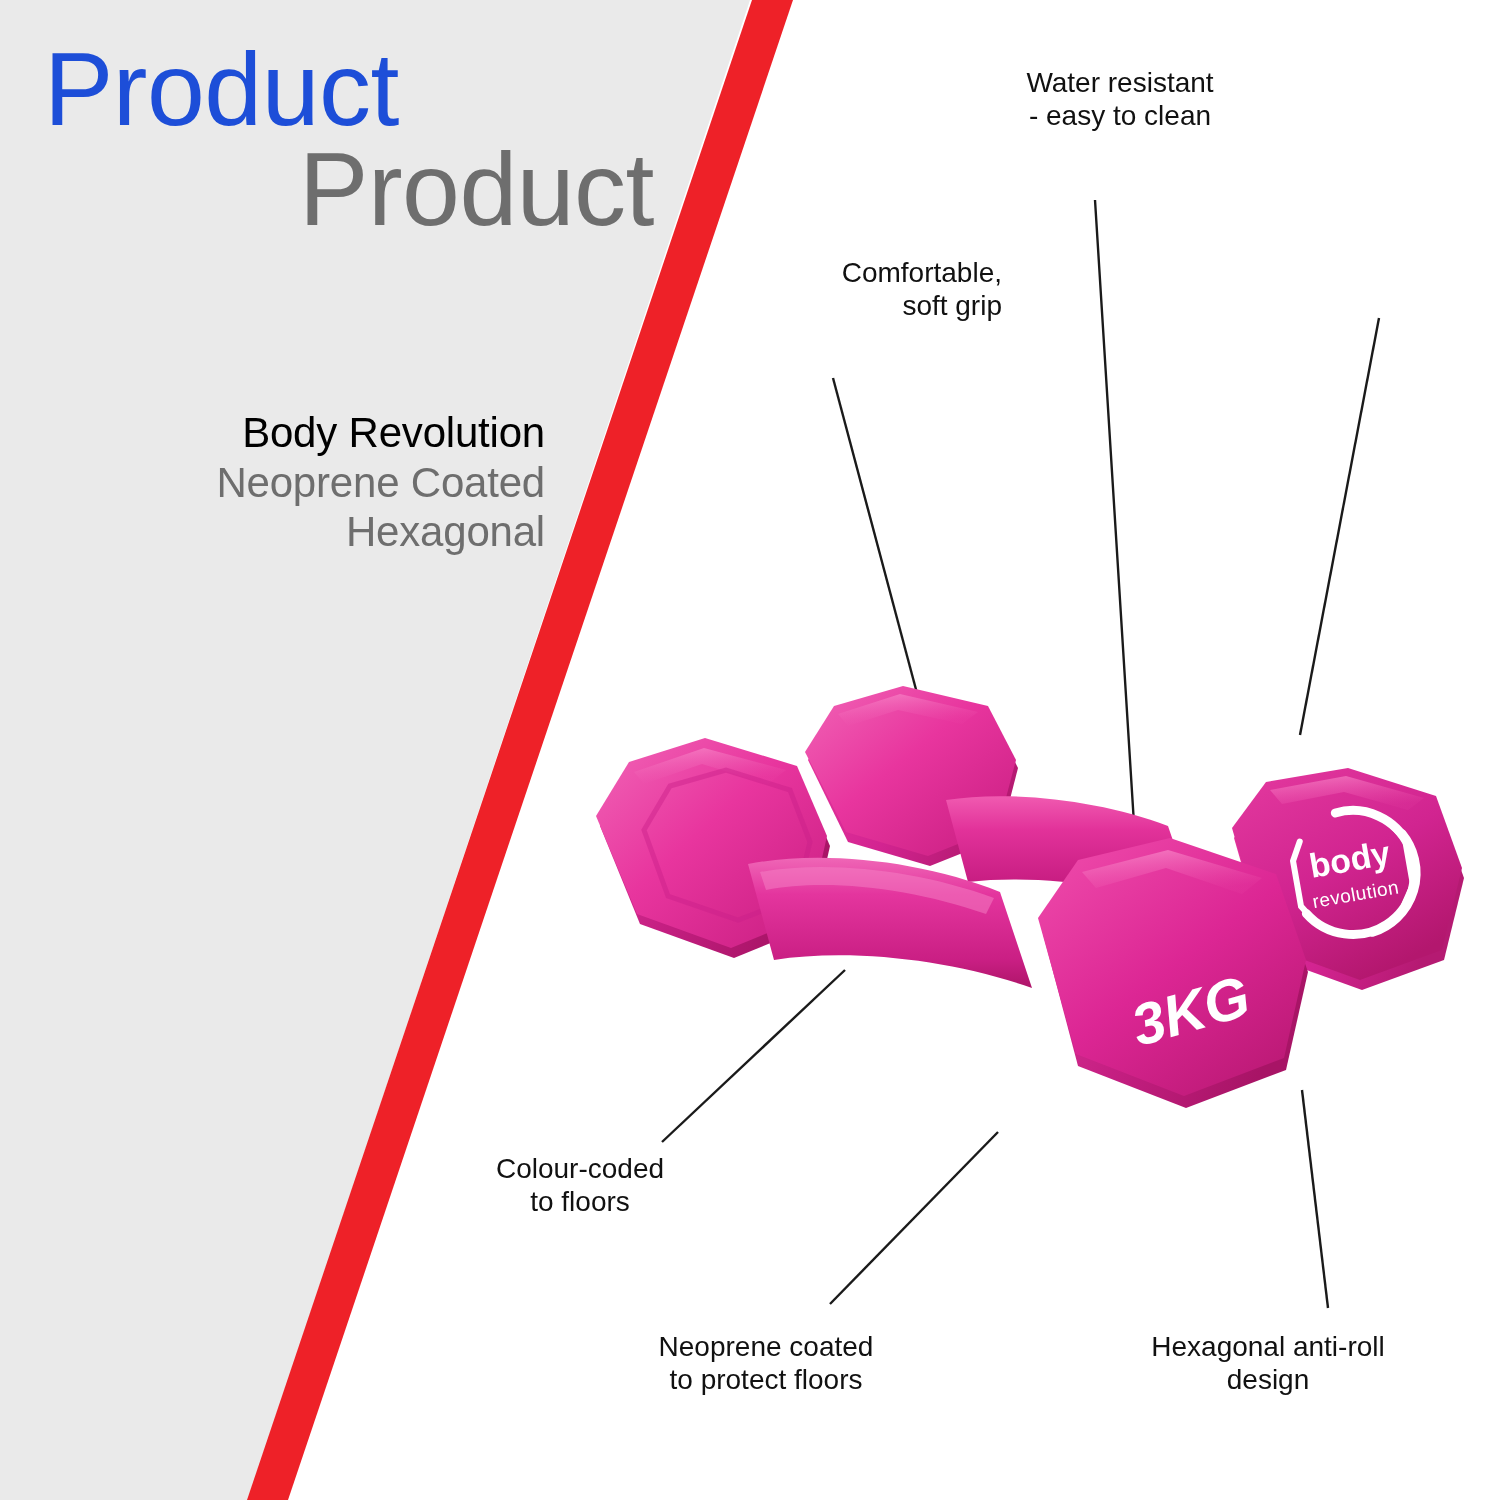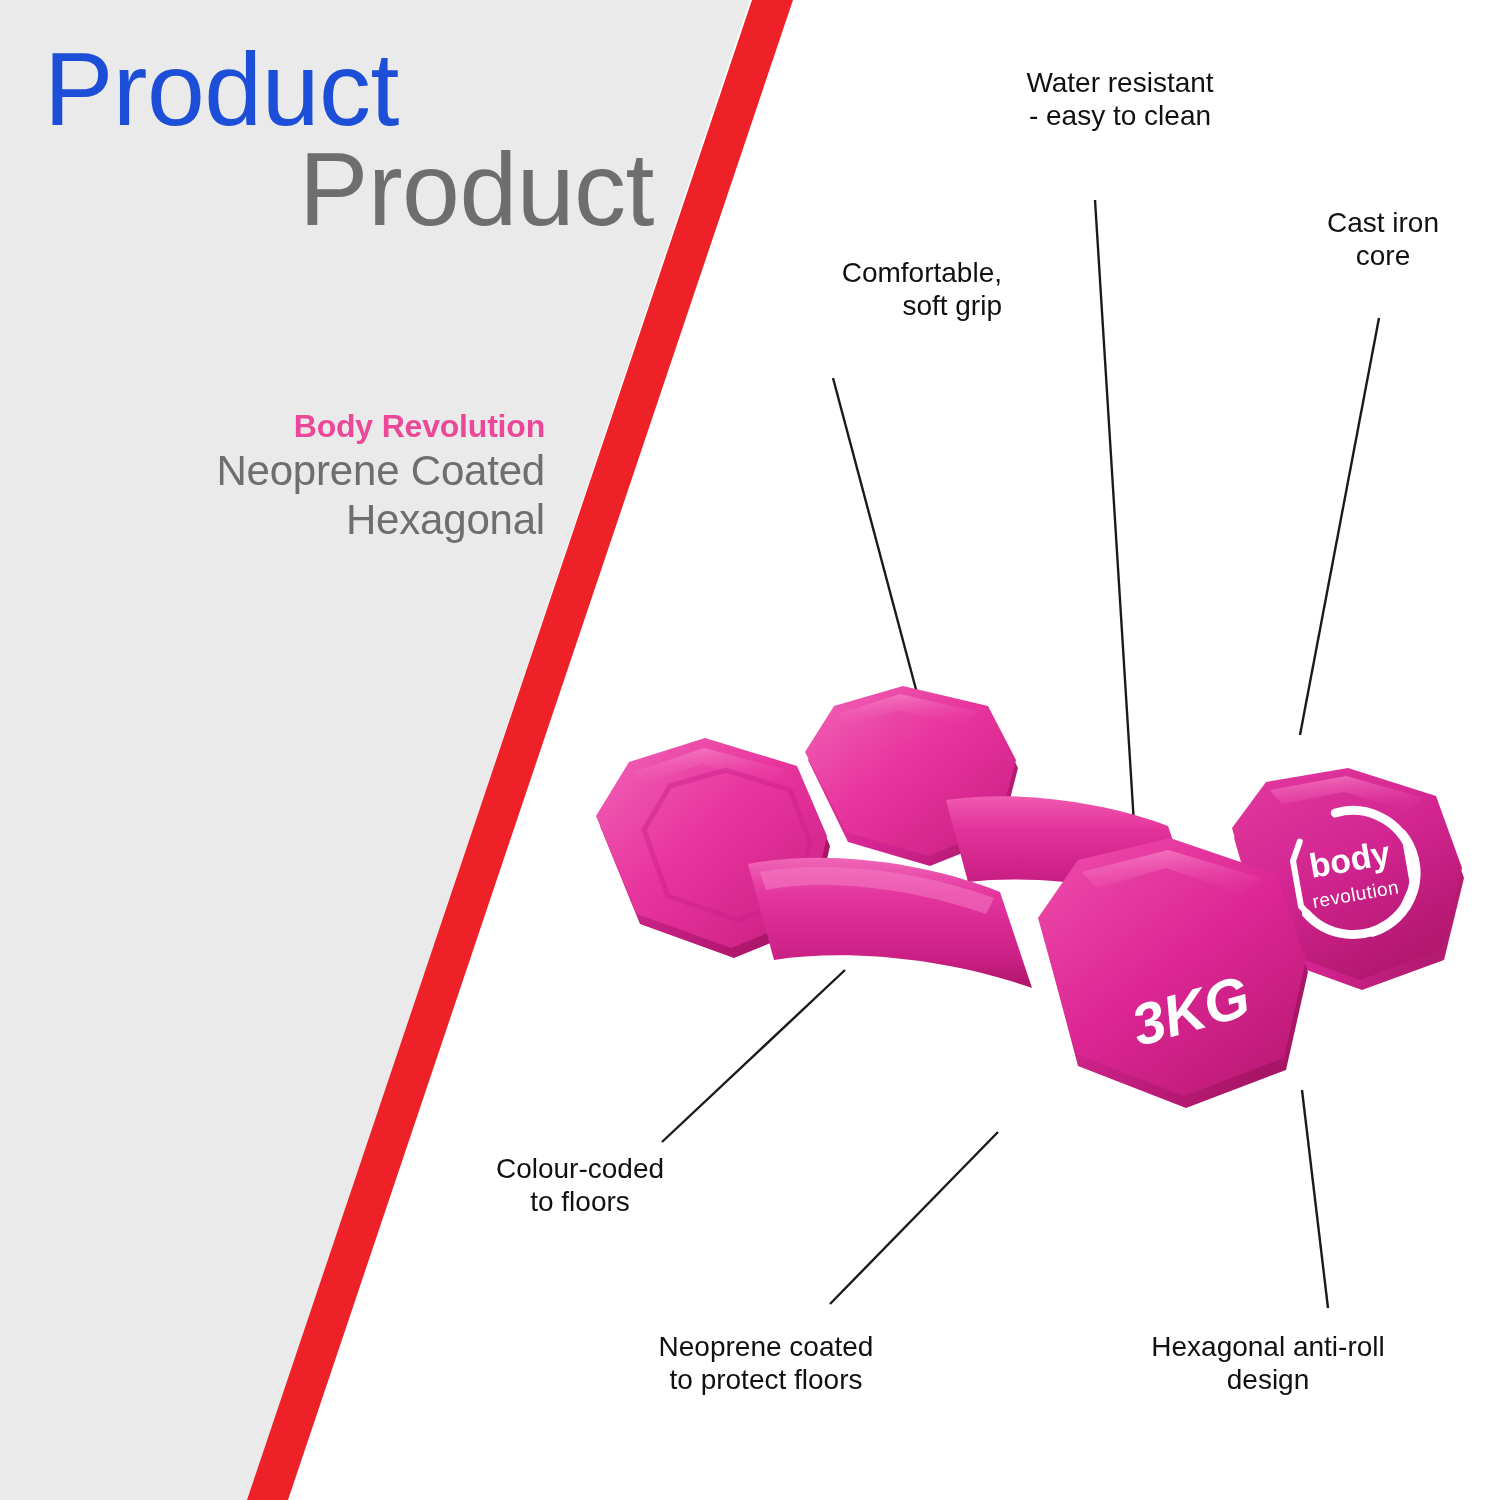--- a/index.html
+++ b/index.html
@@ -65,23 +65,23 @@
   .product-block {
     position: absolute;
     left: 40px;
     top: 408px;
     width: 505px;
     text-align: right;
     line-height: 1.18;
   }
   .product-block .brand {
     display: block;
-    font-size: 32px;
-    font-weight: bold;
-    color: #ec4899;
+    font-size: 42px;
+    font-weight: normal;
+    color: #000000;
     letter-spacing: -0.2px;
   }
   .product-block .sub {
     display: block;
     font-size: 42px;
     font-weight: 400;
     color: #6e6e6e;
     letter-spacing: -0.2px;
   }
 
@@ -245,22 +245,20 @@
         <path d="M1038,918 L1078,860 L1170,838 L1276,874 L1306,960 L1284,1058 L1184,1096 L1076,1054 Z" fill="url(#gFaceFront)"></path>
         <path d="M1082,872 L1168,850 L1262,878 L1242,894 L1166,868 L1096,888 Z" fill="url(#gTopHL)" opacity="0.9"></path>
         <text x="1196" y="1030" fill="#ffffff" font-size="58" font-family="Liberation Sans, sans-serif" font-style="italic" font-weight="bold" text-anchor="middle" transform="rotate(-16 1196 1030)">3KG</text>
       </g>
     </g>
   </svg>
 
   <div class="callout c-center" id="callout-water">Water resistant
 - easy to clean</div>
 
-  <div class="callout c-center" id="callout-cast-iron">Cast iron
-core</div>
 
   <div class="callout c-left" id="callout-grip">Comfortable,
 soft grip</div>
 
   <div class="callout c-center" id="callout-colour">Colour-coded
 to floors</div>
 
   <div class="callout c-center" id="callout-neoprene">Neoprene coated
 to protect floors</div>
 

